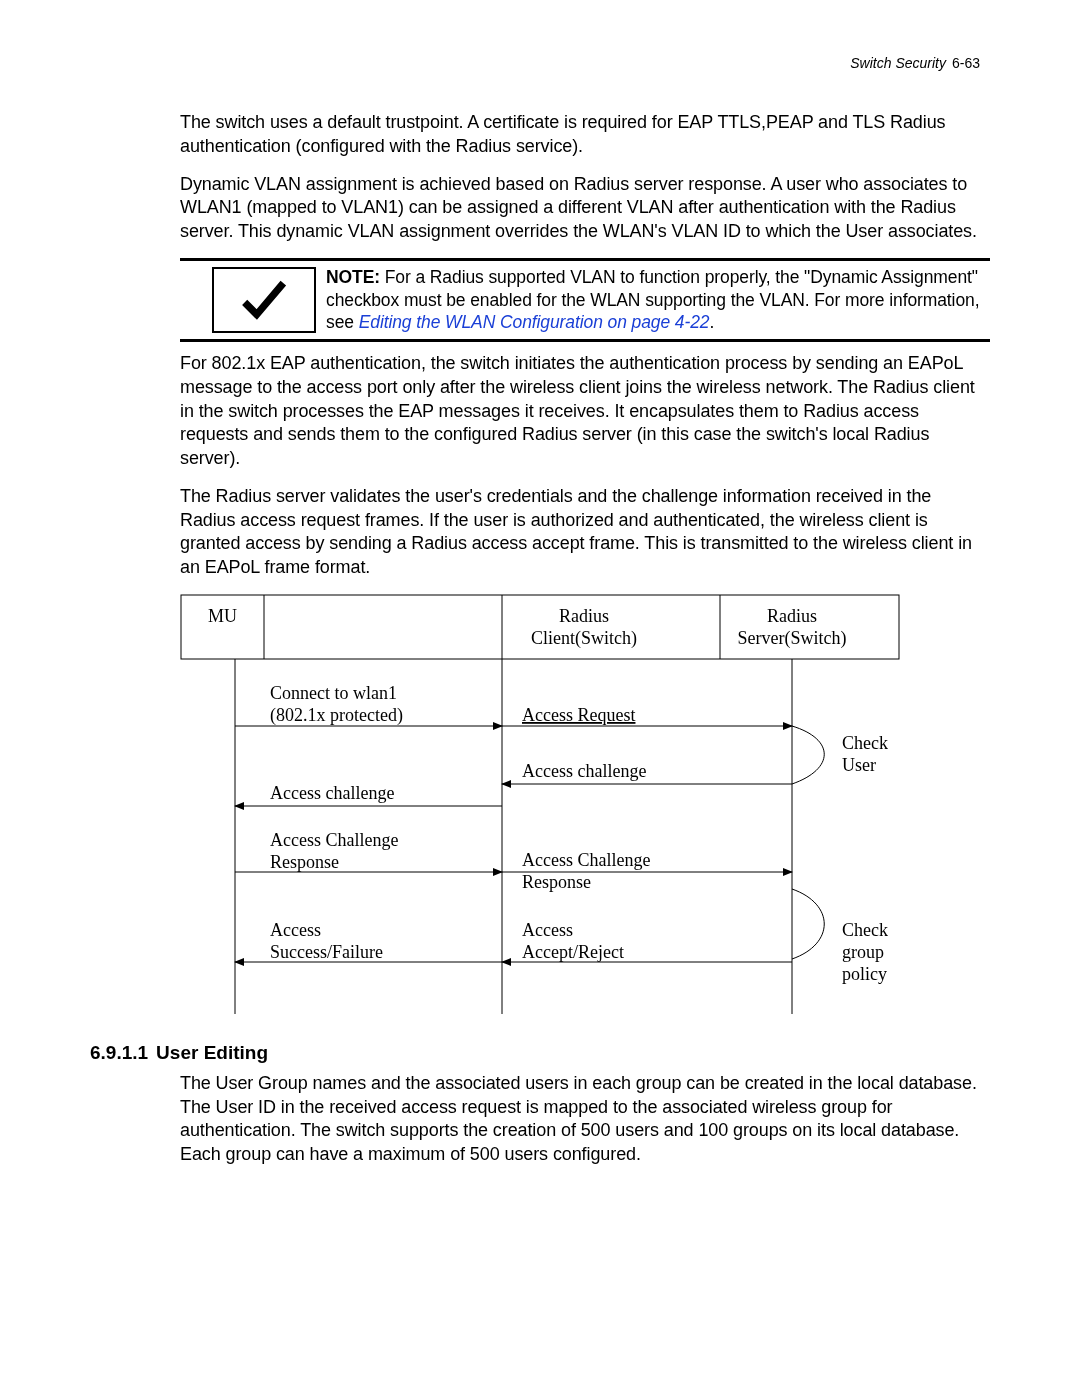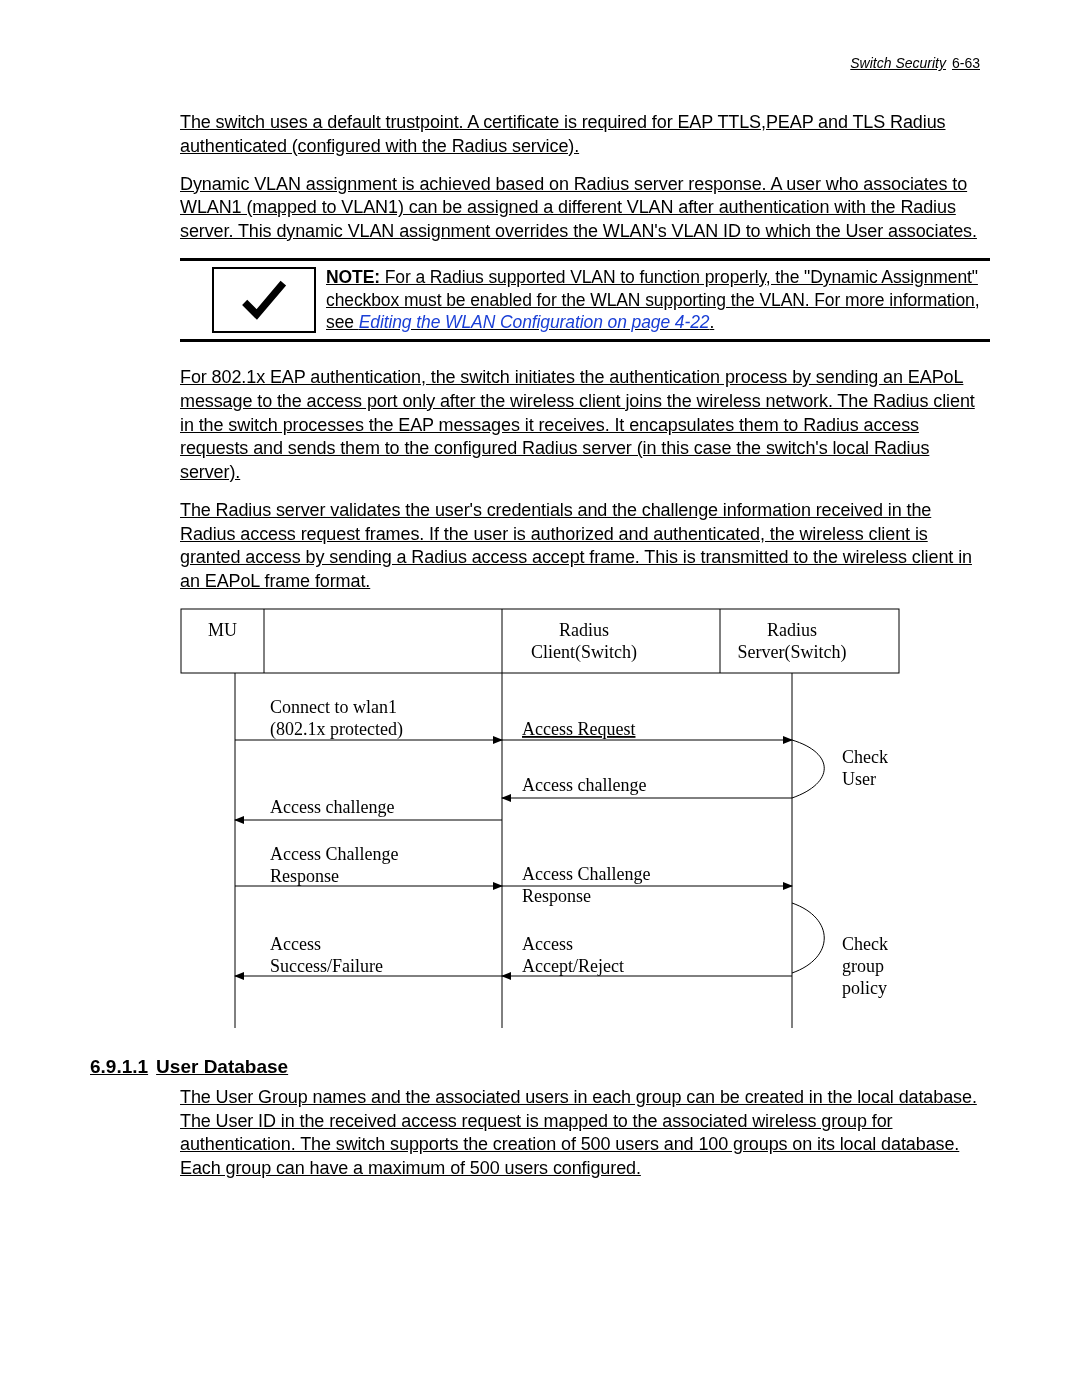--- a/index.html
+++ b/index.html
@@ -7,21 +7,20 @@
     font-family: Arial, Helvetica, sans-serif;
     background: #fff;
     color: #000;
   }
   .page {
     width: 1080px;
     height: 1282px;
     box-sizing: border-box;
     padding: 55px 90px 50px 90px;
     position: relative;
-    text-decoration: underline;
   }
   .hdr {
     text-align: right;
     font-size: 14px;
     font-style: italic;
     margin-bottom: 40px;
     padding-right: 10px;
   }
   .hdr .pg {
     font-style: normal;
@@ -42,21 +41,21 @@
   p.body {
     font-size: 18px;
     line-height: 1.32;
     margin: 0 0 14px 0;
     letter-spacing: -0.1px;
   }
   .notebox {
     border-top: 3px solid #000;
     border-bottom: 3px solid #000;
     display: flex;
-    margin: 6px 0 24px 0;
+    margin: 6px 0 10px 0;
     padding-left: 32px;
   }
   .notebox .icon {
     flex: 0 0 100px;
     border: 2px solid #000;
     margin: 6px 8px 6px 0;
     display: flex;
     align-items: center;
     justify-content: center;
   }
@@ -101,21 +100,21 @@
 </head>
 <body>
 
 <div class="page">
   <div class="hdr">
     <span>Switch Security</span><span class="pg">6-63</span>
   </div>
 
   <div class="content">
 
-    <p class="body">The switch uses a default trustpoint. A certificate is required for EAP TTLS,PEAP and TLS Radius authenticated (configured with the Radius service).</p>
+    <p class="body">The switch uses a default trustpoint. A certificate is required for EAP TTLS,PEAP and TLS Radius authentication (configured with the Radius service).</p>
     <p class="body">Dynamic VLAN assignment is achieved based on Radius server response. A user who associates to WLAN1 (mapped to VLAN1) can be assigned a different VLAN after authentication with the Radius server. This dynamic VLAN assignment overrides the WLAN's VLAN ID to which the User associates.</p>
 
     <div class="notebox">
       <div class="icon">
         <svg viewBox="0 0 24 24">
             <path d="M4 13 L9 18 L20 5" stroke="#000" stroke-width="3" fill="none"></path>
           </svg>
       </div>
       <div class="txt">
         <span class="nlabel">NOTE:</span><span> For a Radius supported VLAN to function properly, the "Dynamic Assignment" checkbox must be enabled for the WLAN supporting the VLAN. For more information, see </span><span class="link">Editing the WLAN Configuration on page 4-22</span><span>.</span>
@@ -182,18 +181,18 @@
         <text class="dlabel" x="342" y="364">Accept/Reject</text>
         <line x1="612" y1="368" x2="322" y2="368" stroke="#000" marker-end="url(#arr)"></line>
 
         <text class="dlabel" x="90" y="342">Access</text>
         <text class="dlabel" x="90" y="364">Success/Failure</text>
         <line x1="322" y1="368" x2="55" y2="368" stroke="#000" marker-end="url(#arr)"></line>
       </svg>
     </div>
 
     <div class="h4">
-      <span class="secnum">6.9.1.1</span><span>User Database</span>
+      <span class="secnum">6.9.1.1</span><span>User Editing</span>
     </div>
 
     <p class="body">The User Group names and the associated users in each group can be created in the local database. The User ID in the received access request is mapped to the associated wireless group for authentication. The switch supports the creation of 500 users and 100 groups on its local database. Each group can have a maximum of 500 users configured.</p>
   </div>
 </div>
 
 </body></html>

